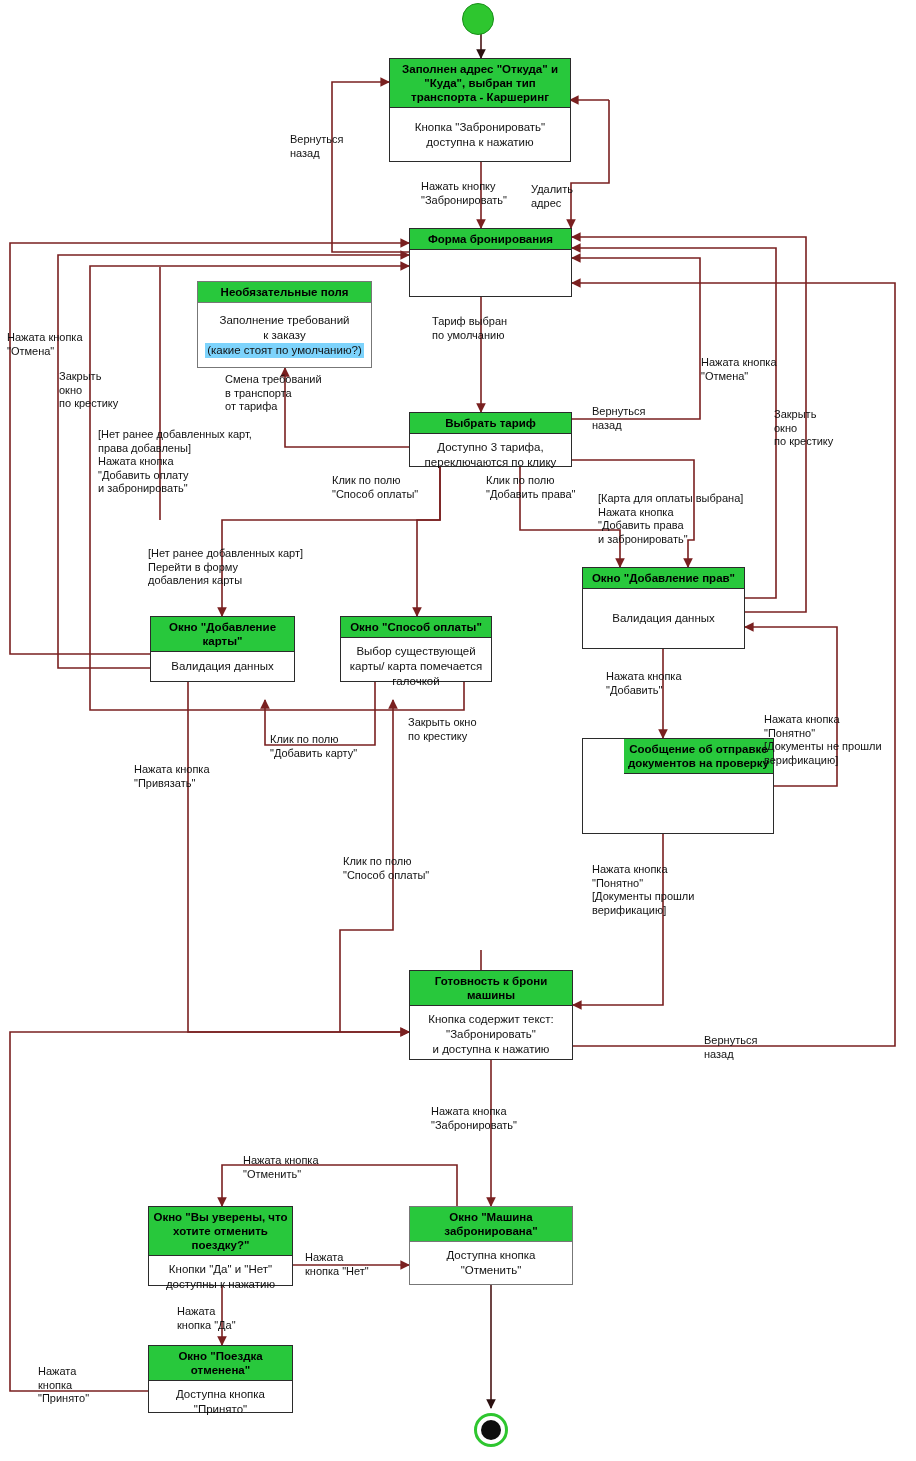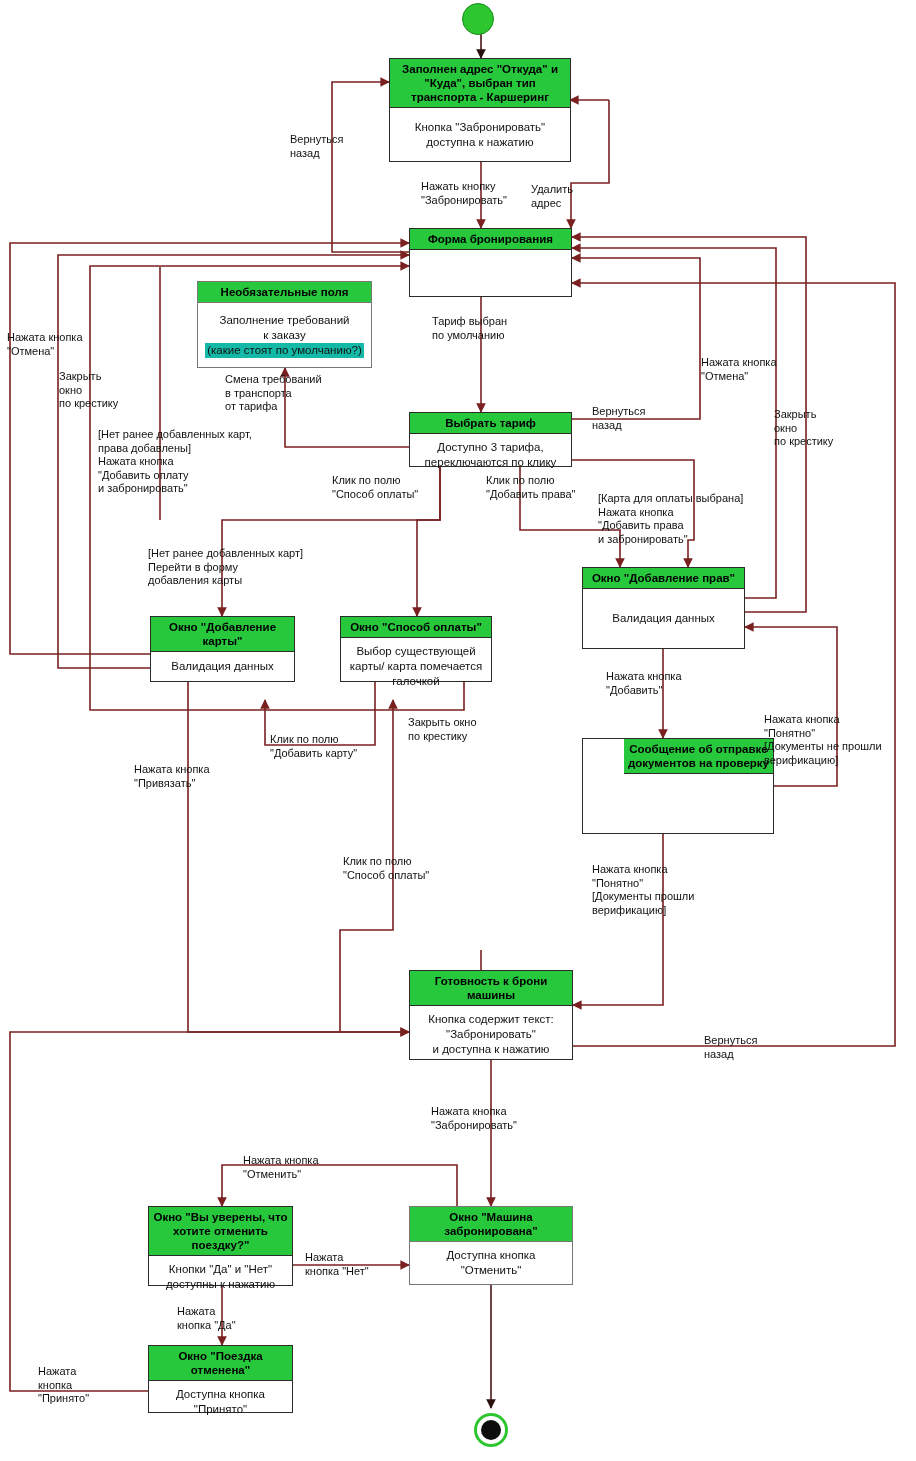--- a/index.html
+++ b/index.html
@@ -65,21 +65,21 @@
     justify-content: center;
     align-items: center;
   }
   .node-box.gray-border {
     border-color: #777777;
   }
   .node-box.gray-border .node-title {
     border-bottom-color: #777777;
   }
   .hl {
-    background: #14b8a6;
+    background: #7dd3fc;
     padding: 0 2px;
     display: inline-block;
   }
   .edge-label {
     position: absolute;
     font-size: 11px;
     line-height: 13.5px;
     color: #111111;
     text-align: left;
     white-space: pre;

